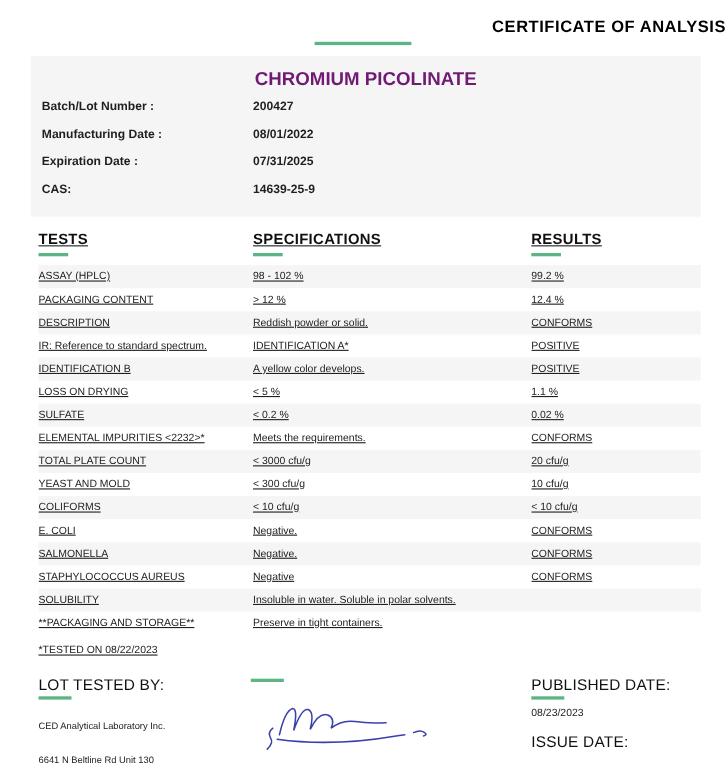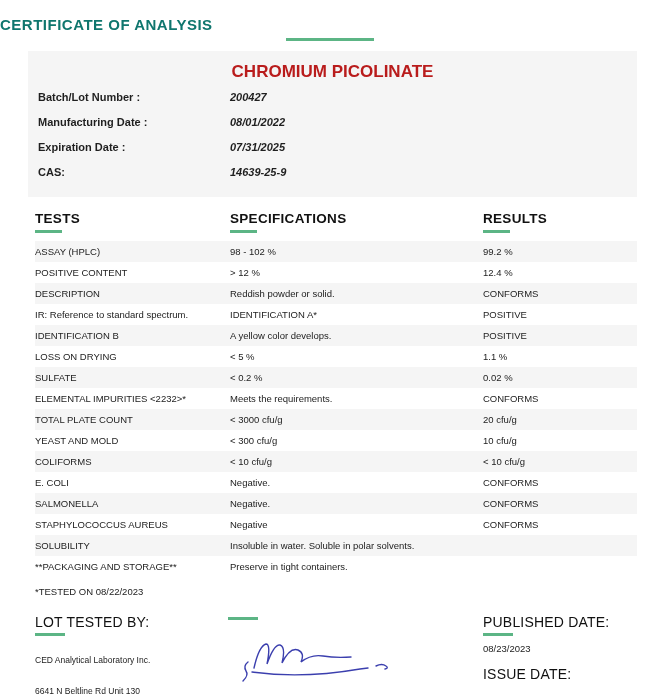--- a/index.html
+++ b/index.html
@@ -7,65 +7,64 @@
   body {
     width: 660px; height: 700px;
     font-family: "Liberation Sans", sans-serif;
     color: #1f1f1f;
     overflow: hidden;
   }
   .page { width: 660px; height: 700px; position: relative; }
 
   
   .cert-title {
-    text-align: left;
+    text-align: right;
     font-size: 15px;
     font-weight: 700;
     letter-spacing: 0.5px;
     margin-top: 16px;
-    color: #0f766e;
+    color: #000000;
   }
   .title-underline {
     width: 88px; height: 3px;
     background: #5cb585;
     margin: 5px auto 0 auto;
   }
 
   
   .product-panel {
     margin: 10px 23px 0 28px;
     background: #f5f5f5;
     padding: 11px 0 6px 0;
   }
   .product-name {
     text-align: center;
     font-size: 17px;
     font-weight: 700;
-    color: #b91c1c;
+    color: #701a75;
     margin-bottom: 9px;
   }
   .field-row {
     display: flex;
     height: 25px;
     align-items: flex-start;
     padding-left: 10px;
   }
   .field-label {
     width: 192px;
     font-size: 11px;
     font-weight: 700;
   }
   .field-value {
     font-size: 11px;
     font-weight: 700;
-    font-style: italic;
-  }
-
-  
-  .results-table { margin: 12px 23px 0 35px; }
+  }
+
+  
+  .results-table { margin: 12px 23px 0 35px; text-decoration: underline; }
   .thead {
     display: grid;
     grid-template-columns: 195px 253px 1fr;
     margin-bottom: 8px;
   }
   .th span {
     font-size: 13.5px;
     font-weight: 700;
     letter-spacing: 0.3px;
     color: #111;
@@ -161,21 +160,21 @@
         <div class="th-underline"></div>
       </div>
     </div>
     <div class="tbody" id="tbody">
         <div class="trow">
           <div class="cell">ASSAY (HPLC)</div>
           <div class="cell">98 - 102 %</div>
           <div class="cell">99.2 %</div>
         </div>
         <div class="trow">
-          <div class="cell">POSITIVE CONTENT</div>
+          <div class="cell">PACKAGING CONTENT</div>
           <div class="cell">&gt; 12 %</div>
           <div class="cell">12.4 %</div>
         </div>
         <div class="trow">
           <div class="cell">DESCRIPTION</div>
           <div class="cell">Reddish powder or solid.</div>
           <div class="cell">CONFORMS</div>
         </div>
         <div class="trow">
           <div class="cell">IR: Reference to standard spectrum.</div>

